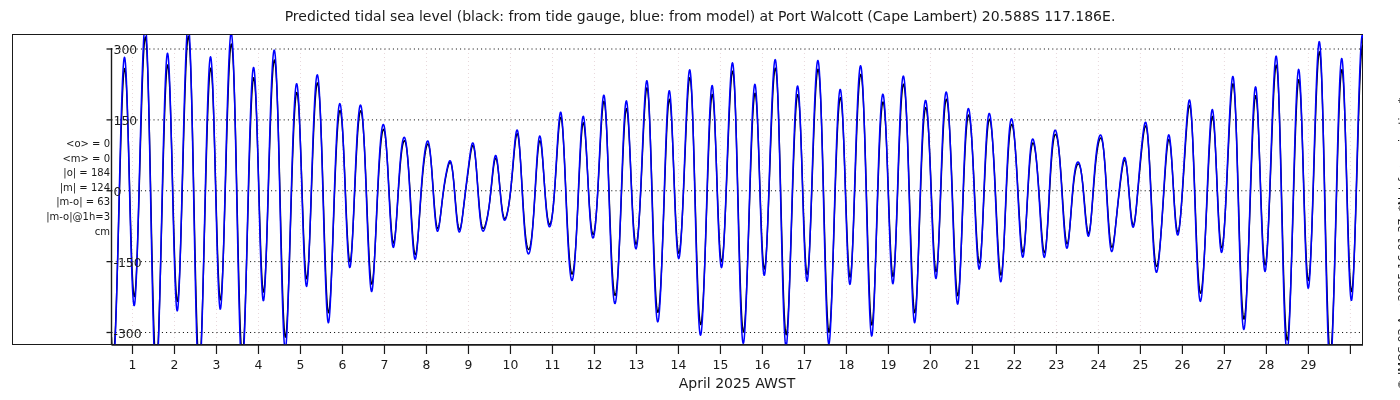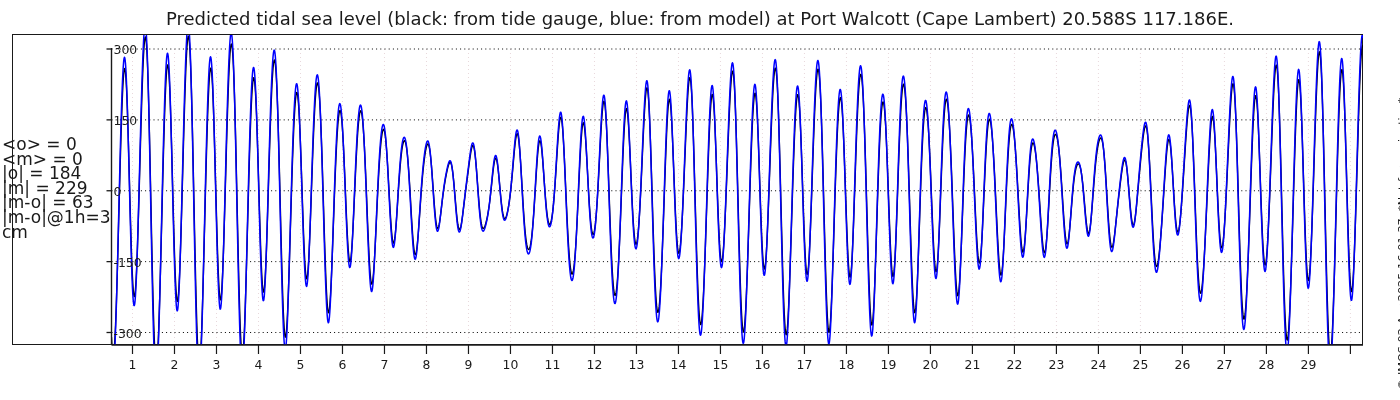--- a/index.html
+++ b/index.html
@@ -19,43 +19,43 @@
     left: 0; top: 0;
     width: 1400px;
     height: 400px;
   }
   .chart-title {
     position: absolute;
     left: 0;
     top: 8px;
     width: 1400px;
     text-align: center;
-    font-size: 18px;
+    font-size: 14px;
     color: #1a1a1a;
     font-family: "DejaVu Sans", sans-serif;
     letter-spacing: 0px;
     white-space: nowrap;
   }
   .outer-frame {
     position: absolute;
     left: 12px;
     top: 34px;
     width: 1351px;
     height: 311px;
     border: 1.3px solid #1a1a1a;
     box-sizing: border-box;
     background: #ffffff;
   }
   .stats-block {
     position: absolute;
     left: 2px;
     top: 137px;
     width: 108px;
-    text-align: left;
-    font-size: 17px;
+    text-align: right;
+    font-size: 10px;
     line-height: 14.6px;
     color: #1a1a1a;
     font-family: "DejaVu Sans", sans-serif;
     white-space: pre;
   }
   .stats-line { display: block; }
   .plot-svg {
     position: absolute;
     left: 0; top: 0;
     width: 1400px;
@@ -98,21 +98,21 @@
 </style>
 </head>
 <body>
 
 <div id="figure">
 
   <div class="chart-title">Predicted tidal sea level (black: from tide gauge, blue: from model) at Port Walcott (Cape Lambert) 20.588S 117.186E.</div>
 
   <div class="outer-frame"></div>
 
-  <div class="stats-block" id="stats-block"><span class="stats-line">&lt;o&gt; = 0</span><span class="stats-line">&lt;m&gt; = 0</span><span class="stats-line">|o| = 184</span><span class="stats-line">|m| = 229</span><span class="stats-line">|m-o| = 63</span><span class="stats-line">|m-o|@1h=3</span><span class="stats-line">cm</span></div>
+  <div class="stats-block" id="stats-block"><span class="stats-line">&lt;o&gt; = 0</span><span class="stats-line">&lt;m&gt; = 0</span><span class="stats-line">|o| = 184</span><span class="stats-line">|m| = 124</span><span class="stats-line">|m-o| = 63</span><span class="stats-line">|m-o|@1h=3</span><span class="stats-line">cm</span></div>
 
   <svg class="plot-svg" id="plot-svg" viewBox="0 0 1400 400" preserveAspectRatio="none" xmlns="http://www.w3.org/2000/svg">
       <g>
         <line x1="132.498322147651" y1="49" x2="132.498322147651" y2="345" stroke="#e8d8dc" stroke-width="1" stroke-dasharray="1,3"></line>
         <line x1="174.494966442953" y1="49" x2="174.494966442953" y2="345" stroke="#e8d8dc" stroke-width="1" stroke-dasharray="1,3"></line>
         <line x1="216.49161073825502" y1="49" x2="216.49161073825502" y2="345" stroke="#e8d8dc" stroke-width="1" stroke-dasharray="1,3"></line>
         <line x1="258.48825503355704" y1="49" x2="258.48825503355704" y2="345" stroke="#e8d8dc" stroke-width="1" stroke-dasharray="1,3"></line>
         <line x1="300.48489932885906" y1="49" x2="300.48489932885906" y2="345" stroke="#e8d8dc" stroke-width="1" stroke-dasharray="1,3"></line>
         <line x1="342.4815436241611" y1="49" x2="342.4815436241611" y2="345" stroke="#e8d8dc" stroke-width="1" stroke-dasharray="1,3"></line>
         <line x1="384.4781879194631" y1="49" x2="384.4781879194631" y2="345" stroke="#e8d8dc" stroke-width="1" stroke-dasharray="1,3"></line>
@@ -222,18 +222,19 @@
         <line x1="1224.4110738255033" y1="345" x2="1224.4110738255033" y2="354" stroke="#1a1a1a" stroke-width="1.2"></line>
         <text x="1224.4110738255033" y="369" class="tick-label" text-anchor="middle">27</text>
         <line x1="1266.4077181208054" y1="345" x2="1266.4077181208054" y2="354" stroke="#1a1a1a" stroke-width="1.2"></line>
         <text x="1266.4077181208054" y="369" class="tick-label" text-anchor="middle">28</text>
         <line x1="1308.4043624161075" y1="345" x2="1308.4043624161075" y2="354" stroke="#1a1a1a" stroke-width="1.2"></line>
         <text x="1308.4043624161075" y="369" class="tick-label" text-anchor="middle">29</text>
         <line x1="1350.4010067114093" y1="345" x2="1350.4010067114093" y2="354" stroke="#1a1a1a" stroke-width="1.2"></line>
       </g>
     </svg>
 
+  <div class="xaxis-title">April 2025 AWST</div>
 
   <div class="credit">
     <span>© IMOS 02-Apr-2025 16:01:37. *Not for navigation*</span>
   </div>
 
 </div>
 
 </body></html>

